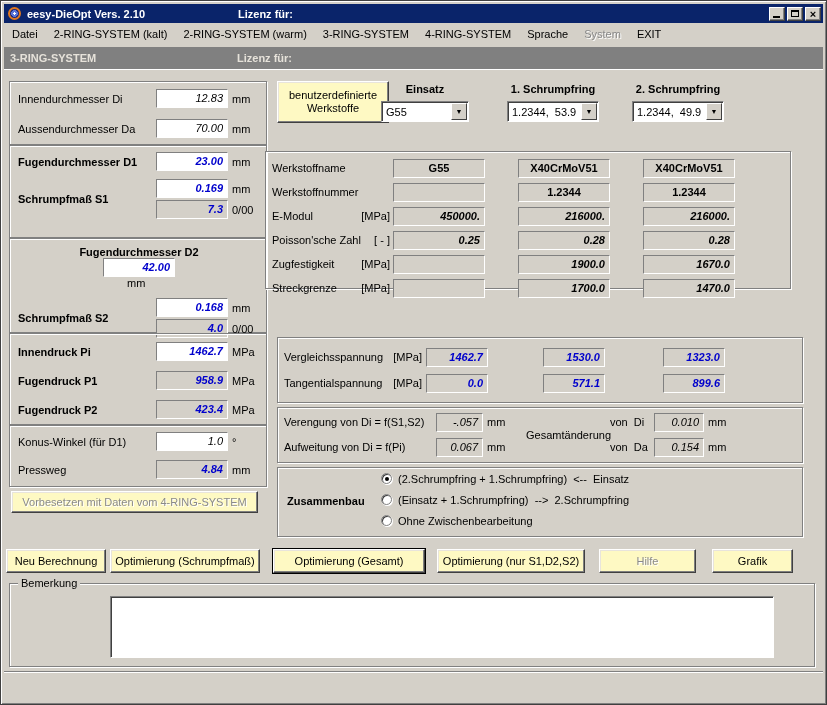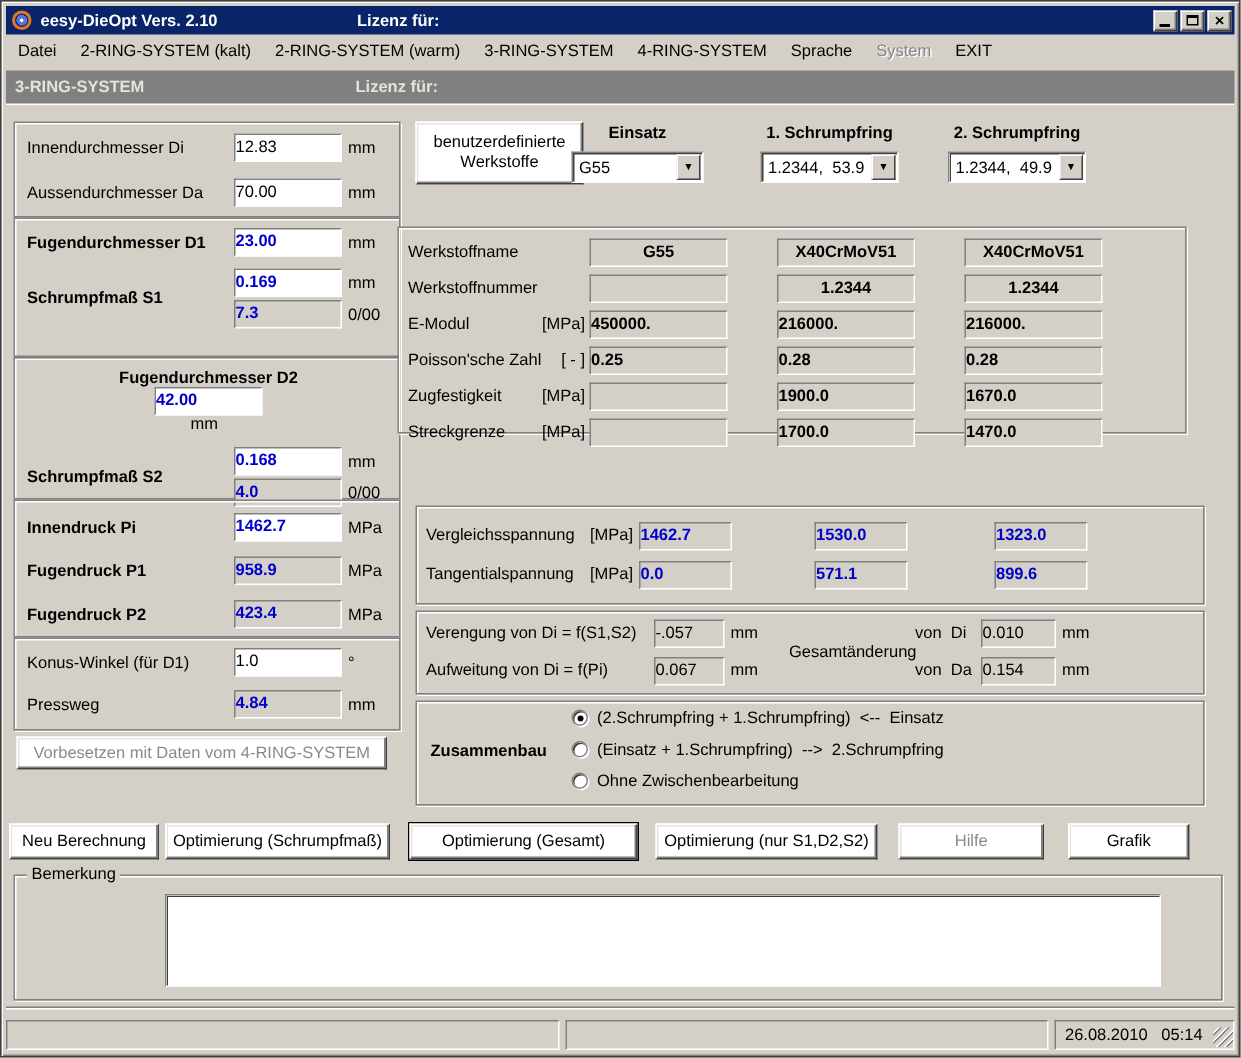--- a/index.html
+++ b/index.html
@@ -35,31 +35,31 @@
   .inner-cap { position:absolute; left:3px; top:46px; right:3px; height:23px; background:#808080;
                display:flex; align-items:center; border-bottom:1px solid #fff; }
   .ic-title { color:#e6e2da; font-weight:bold; margin-left:6px; white-space:pre; }
   .ic-license { color:#e6e2da; font-weight:bold; position:absolute; left:233px; white-space:pre; }
 
   
   .grp { position:absolute; border:1px solid #808080; box-shadow:1px 1px 0 #fff, inset 1px 1px 0 #fff; }
   .fld { display:inline-block; height:19px; line-height:17px; border:1px solid;
          border-color:#808080 #fff #fff #808080; background:#d4d0c8; overflow:hidden; white-space:pre; }
   .fld.w { background:#fff; }
-  .fld.ar { padding-right:4px; }
+  .fld.ar { text-align:right; padding-right:4px;font-style:italic; }
   .fld.ac { text-align:center; }
   .fld.blue { color:#0000cc; font-weight:bold; }
   .fld.blk { font-weight:bold; }
   .b { font-weight:bold; }
   .lrow { display:flex; align-items:center; padding-left:8px; padding-right:6px; }
   .llab { flex:1; white-space:nowrap; }
   .lunit { margin-left:4px; width:28px; white-space:pre; }
   .stk .srow { display:flex; align-items:center; }
 
-  .btn { font-family:inherit; font-size:11px; color:#000; background:#ffffff; border:1px solid;
+  .btn { font-family:inherit; font-size:11px; color:#000; background:#fef9c3; border:1px solid;
          border-color:#fff #404040 #404040 #fff; box-shadow:inset -1px -1px 0 #808080, inset 1px 1px 0 #e8e4dc;
          white-space:nowrap; overflow:hidden; }
   .btn.default { box-shadow:0 0 0 1px #000, inset -1px -1px 0 #808080, inset 1px 1px 0 #e8e4dc; }
   .btn.disabled { color:#8a8a8a; text-shadow:1px 1px 0 #fff; }
 
   .combo { position:absolute; height:21px; background:#fff; border:1px solid;
            border-color:#808080 #fff #fff #808080; box-shadow:inset 1px 1px 0 #404040;
            display:flex; align-items:center; }
   .combo-val { flex:1; padding-left:4px; white-space:pre; overflow:hidden; }
   .combo-btn { width:16px; height:17px; margin-right:1px; background:#d4d0c8; border:1px solid;
@@ -373,20 +373,14 @@
   <button class="btn" style="position:absolute; left:436px; top:548px; width:148px; height:24px;">Optimierung (nur S1,D2,S2)</button>
   <button class="btn disabled" style="position:absolute; left:598px; top:548px; width:97px;  height:24px;">Hilfe</button>
   <button class="btn" style="position:absolute; left:711px; top:548px; width:81px;  height:24px;">Grafik</button>
 
   <div class="grp" style="left:8px; top:582px; width:806px; height:84px;">
     <span class="legend">Bemerkung</span>
     <textarea class="remark-text" style=""></textarea>
   </div>
 
   <div class="hline"></div>
-  <div class="statusbar">
-    <span class="sp" style="left:0px; width:369px;"></span>
-    <span class="sp" style="left:373px; width:322px;"></span>
-    <span class="sp" style="left:699px; right:0px;">26.08.2010   05:14</span>
-    <span class="grip"></span>
-  </div>
 
 </div>
 
 </body></html>

